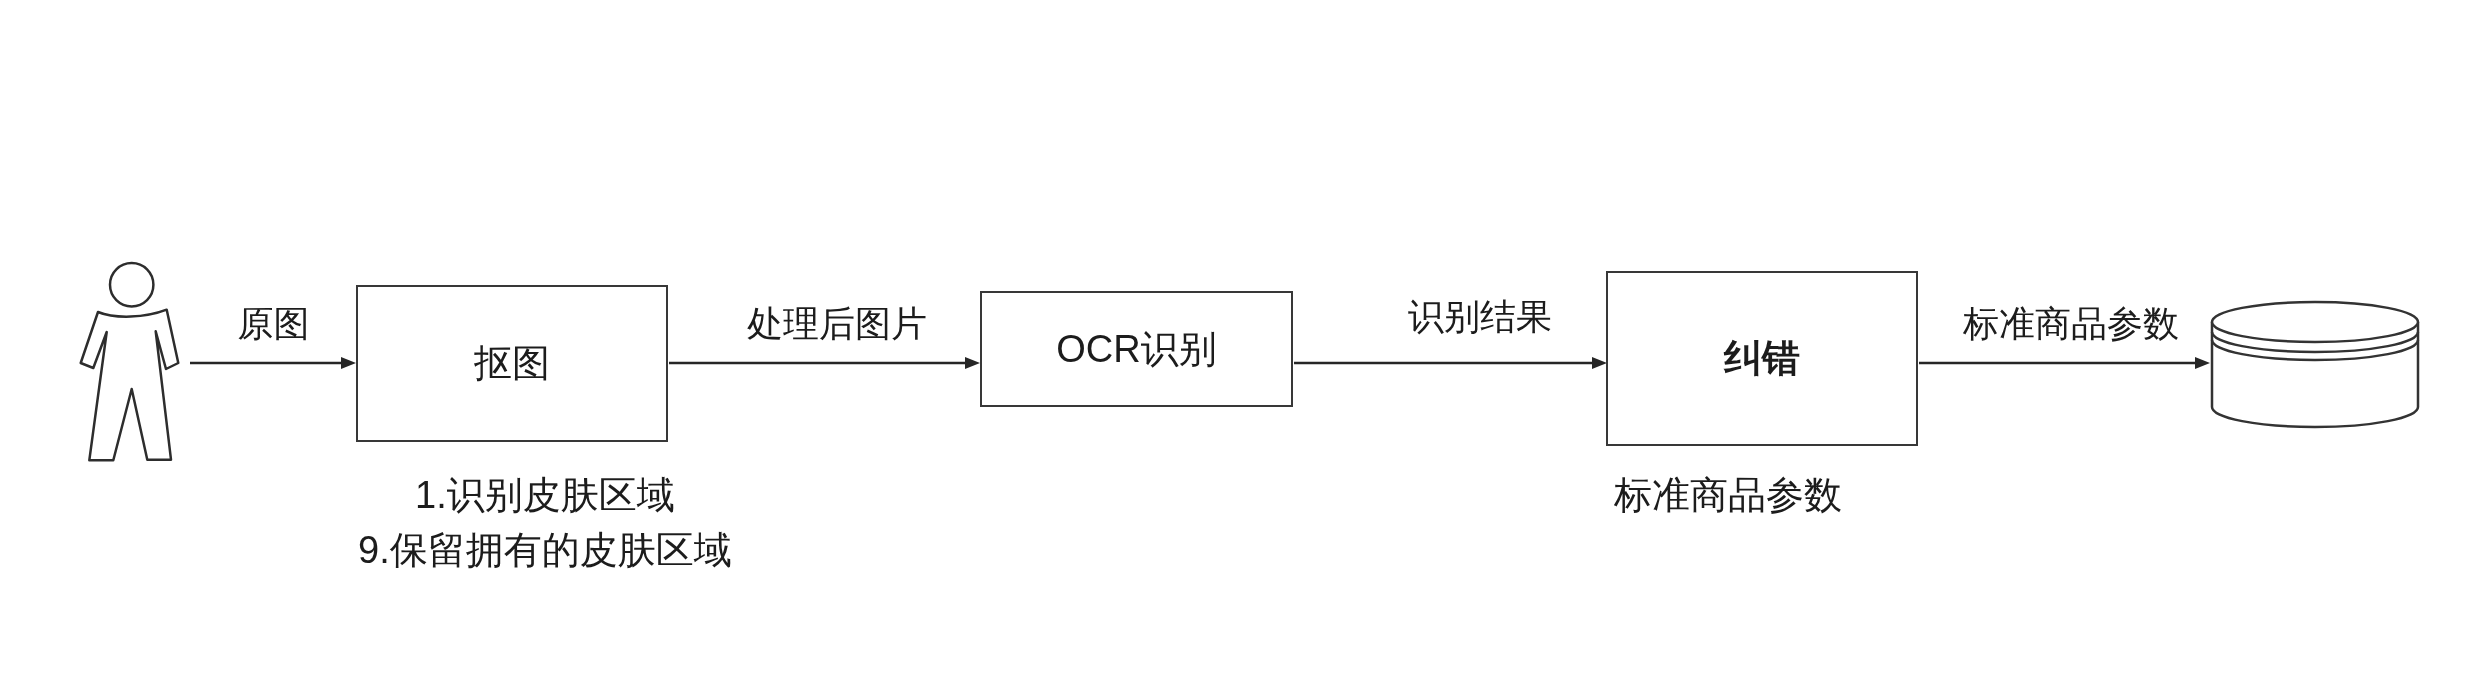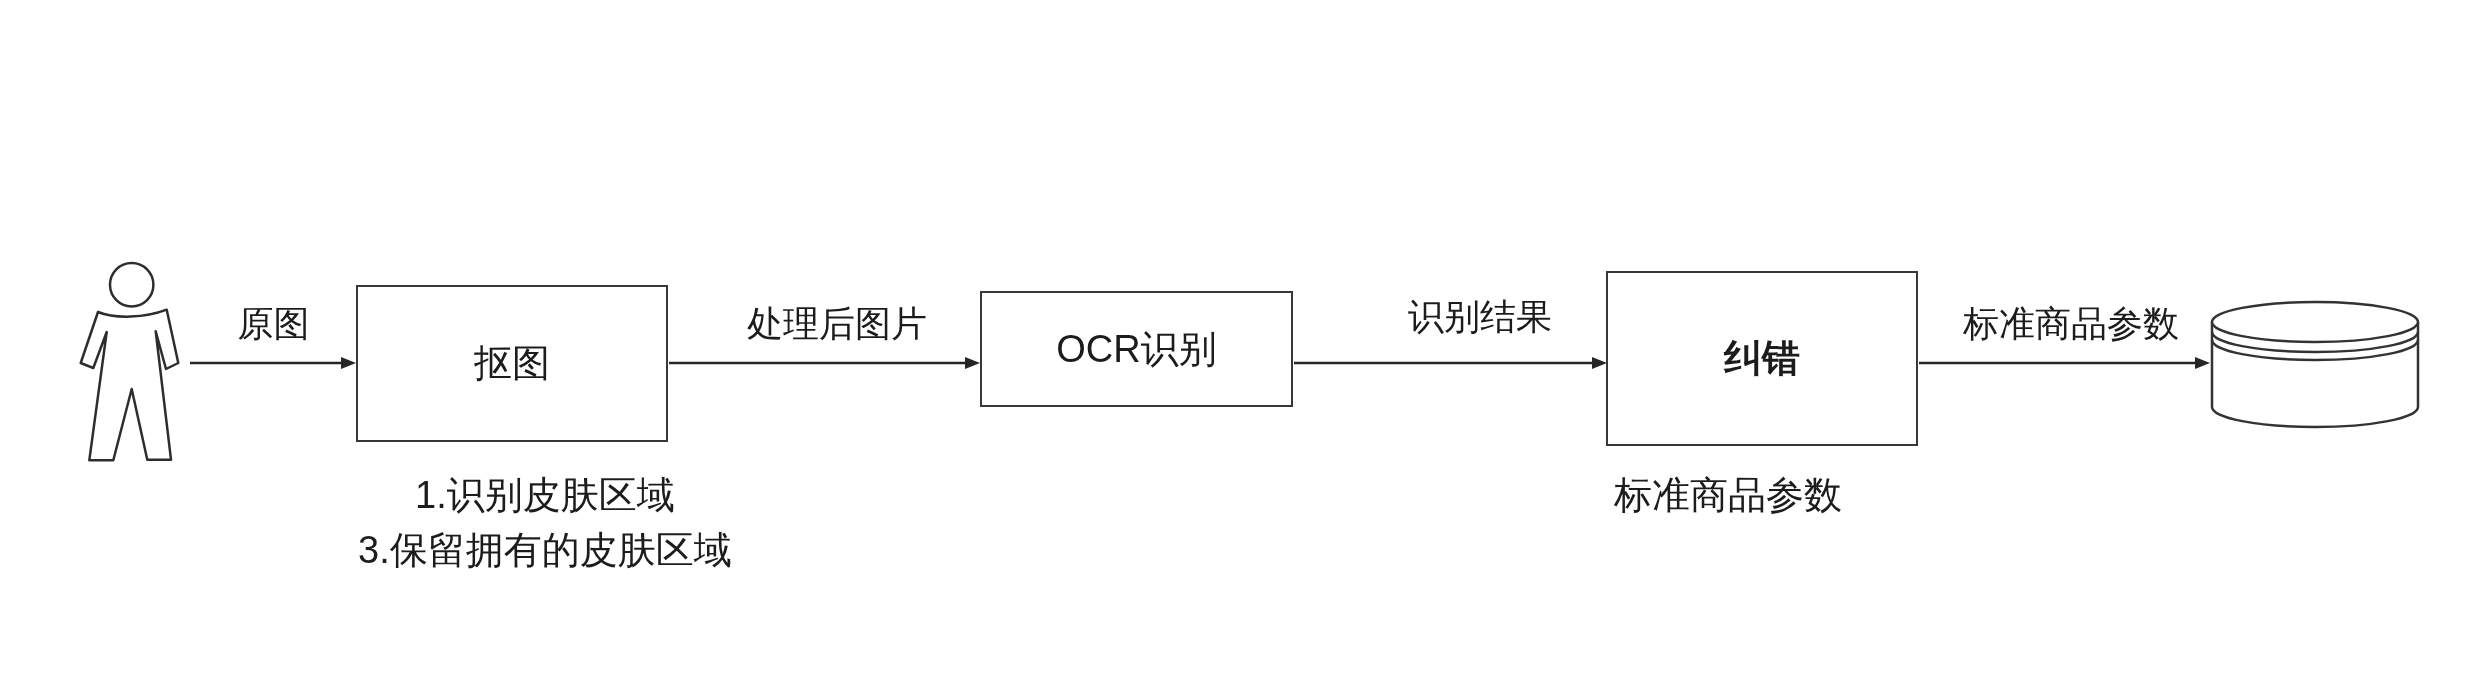--- a/index.html
+++ b/index.html
@@ -55,21 +55,21 @@
     <line x1="0" y1="10" x2="151" y2="10" stroke="#262626" stroke-width="2.5"></line>
     <polygon points="151,4 166,10 151,16" fill="#262626"></polygon>
   </svg>
   <div class="edge-label" style="left:190px;top:301px;width:167px;">原图</div>
 
   <div class="node" style="left:356px;top:285px;width:312px;height:157px;">
     <span>抠图</span>
   </div>
   <div class="note" style="left:358px;top:468px;">
     <div>1.识别皮肤区域</div>
-    <div>3.保留拥有的皮肤区域</div>
+    <div>9.保留拥有的皮肤区域</div>
   </div>
 
   <svg class="abs" style="left:669px;top:353px;" width="312" height="20">
     <line x1="0" y1="10" x2="296" y2="10" stroke="#262626" stroke-width="2.5"></line>
     <polygon points="296,4 311,10 296,16" fill="#262626"></polygon>
   </svg>
   <div class="edge-label" style="left:669px;top:301px;width:336px;">处理后图片</div>
 
   <div class="node" style="left:980px;top:291px;width:313px;height:116px;">
     <span>OCR识别</span>

